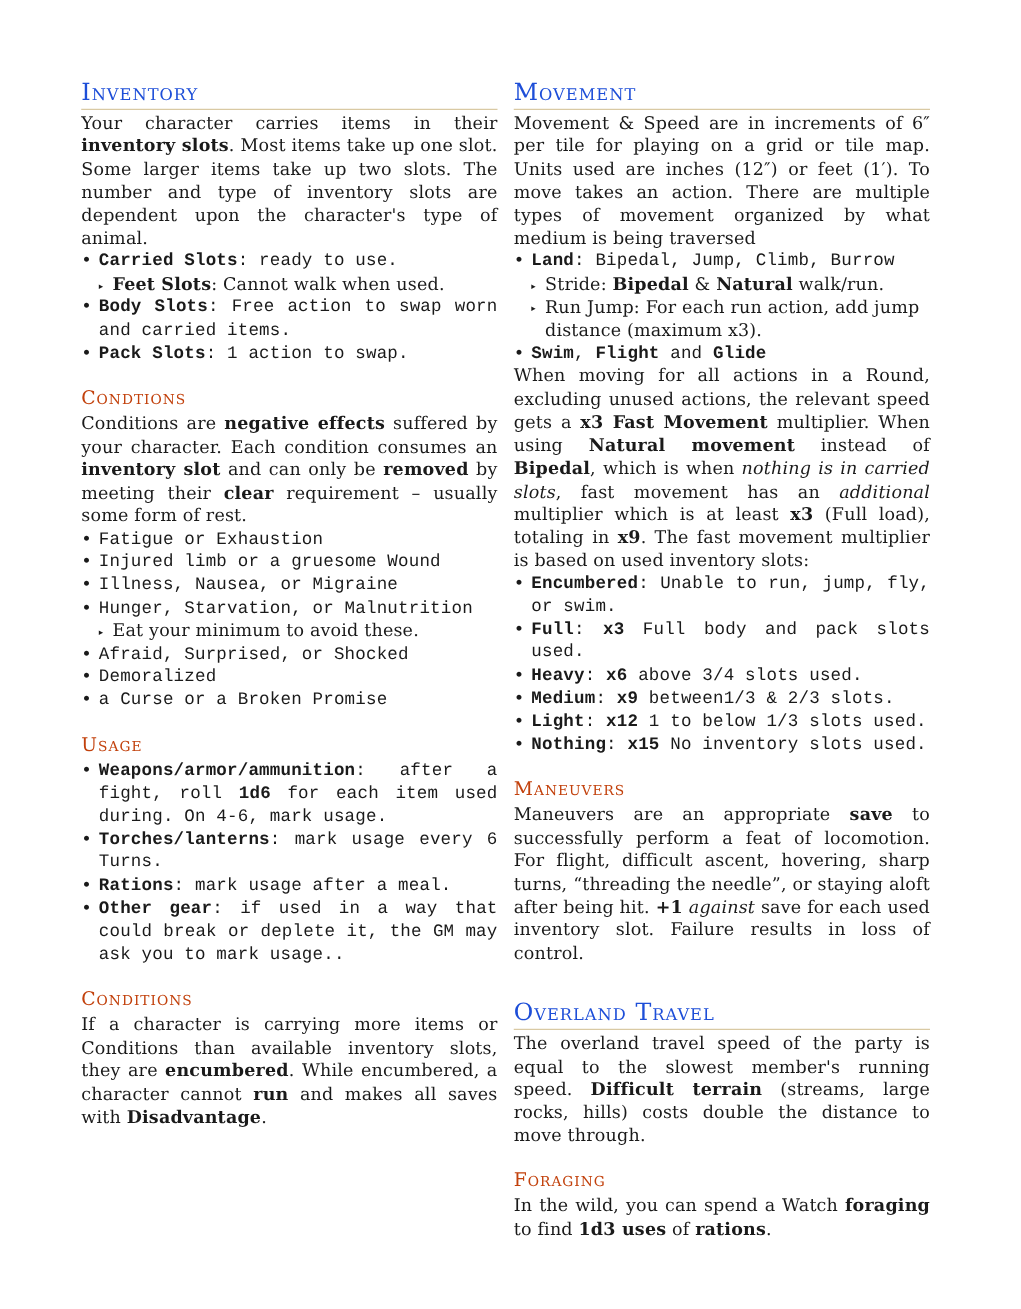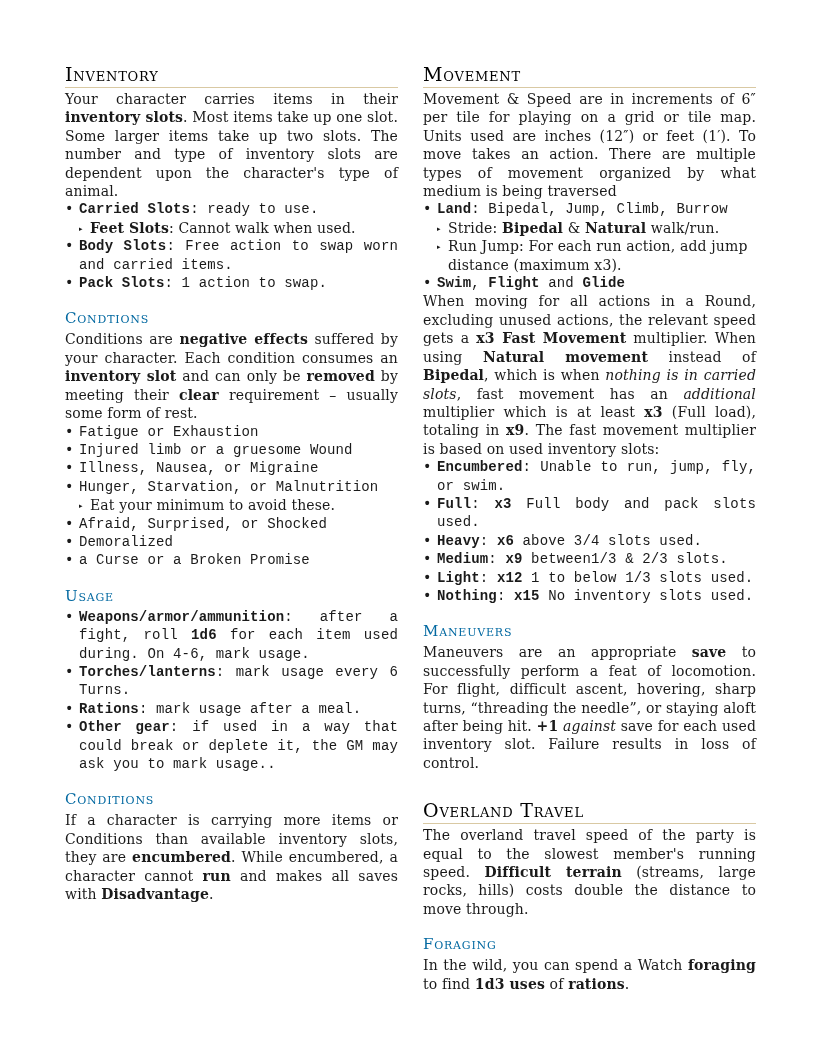--- a/index.html
+++ b/index.html
@@ -1,26 +1,26 @@
 <!DOCTYPE html>
 <html><head>
 <meta charset="utf-8">
 <style>
   html, body { margin:0; padding:0; background:#ffffff; }
   body { width:817px; height:1047px; position:relative; overflow:hidden;
          font-family:"DejaVu Serif", serif; color:#1a1a1a; }
   .col { position:absolute; top:62px; width:333px; }
   .col.left { left:65px; }
-  .col.right { left:423px; }
+  .col.right { left:411px; }
   p, li { font-size:14px; line-height:18.4px; margin:0; text-align:justify; letter-spacing:0.15px; }
   b { font-weight:bold; }
-  h2 { font-family:"DejaVu Serif", serif; font-weight:normal; color:#000000;
+  h2 { font-family:"DejaVu Serif", serif; font-weight:normal; color:#1d4ed8;
        font-variant:small-caps; font-size:19px; margin:0 0 2px 0; padding-bottom:1px;
        border-bottom:1.5px solid #d9c9a3; letter-spacing:0.8px; line-height:24px; }
-  h3 { font-family:"DejaVu Serif", serif; font-weight:normal; color:#0369a1;
+  h3 { font-family:"DejaVu Serif", serif; font-weight:normal; color:#c2410c;
        font-variant:small-caps; font-size:15px; margin:0 0 2px 0; letter-spacing:0.8px; line-height:20px; }
   ul { list-style:none; margin:0; padding:0; }
   ul.l1 > li { position:relative; padding-left:14px; text-align:justify;font-family:Liberation Mono, monospace; }
   ul.l1 > li::before { content:"•"; position:absolute; left:0; top:0; font-weight:bold; }
   ul.l2 > li { position:relative; padding-left:25px; text-align:left; }
   ul.l2 > li::before { content:"▸"; position:absolute; left:14px; top:1px; font-size:7px; }
   .gap-sm { height:16px; }
   .gap-lg { height:26px; }
 </style>
 </head>

